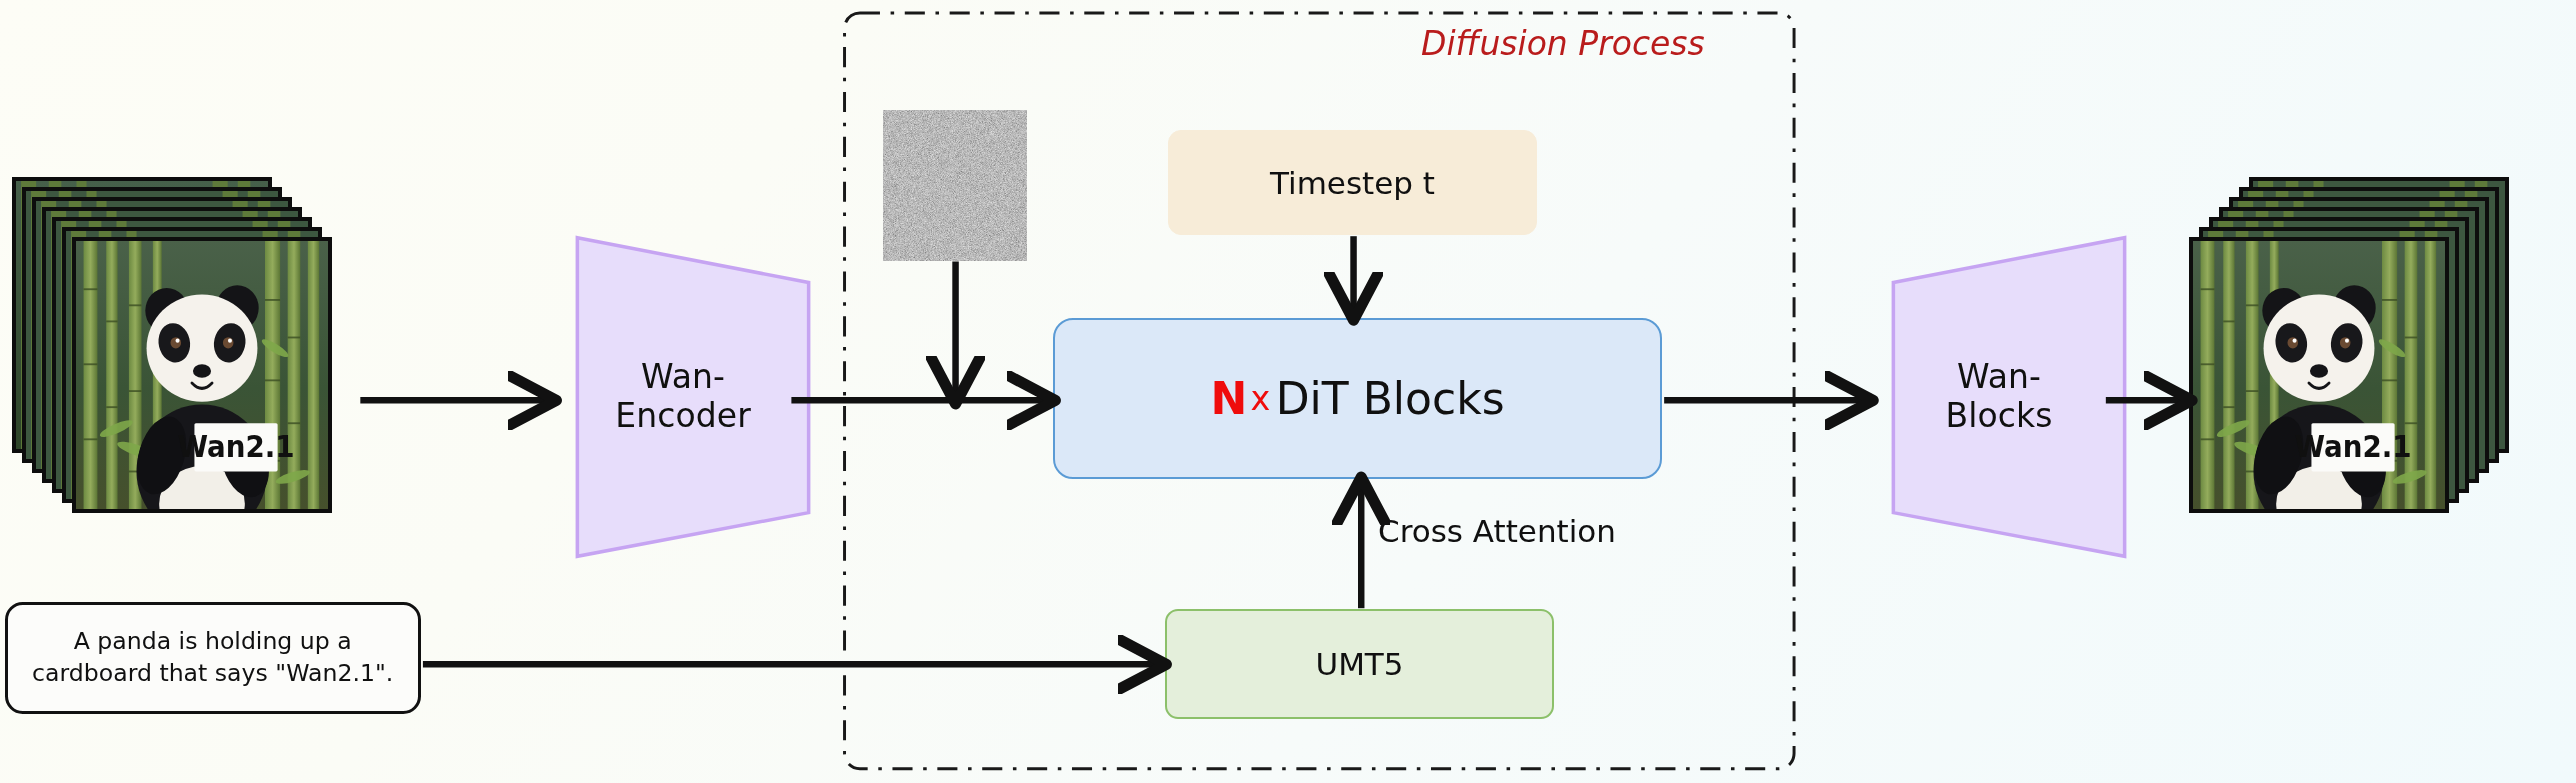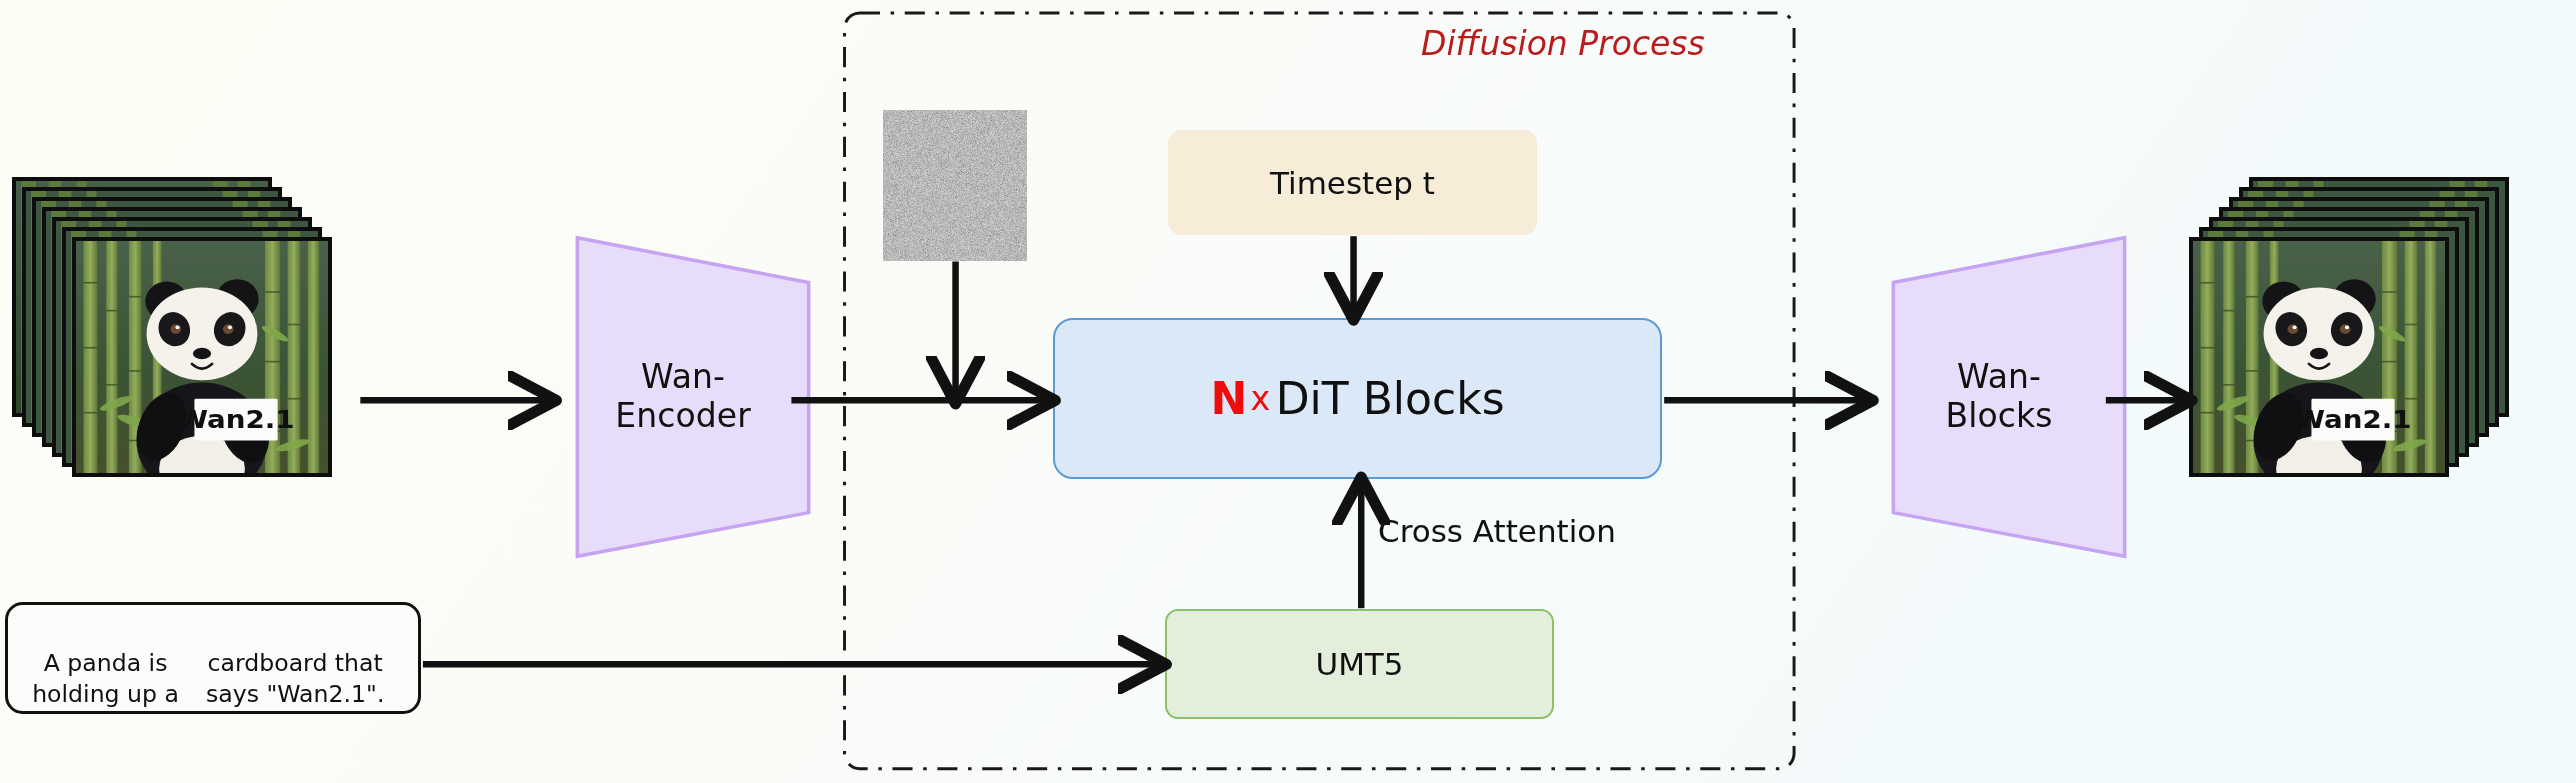--- a/index.html
+++ b/index.html
@@ -7,21 +7,21 @@
     width:2576px;height:783px;overflow:hidden;
     font-family:"DejaVu Sans","Liberation Sans",sans-serif;
     background:linear-gradient(125deg,#fdfdf6 0%,#fbfcf6 28%,#f7fbfa 58%,#f1fafc 100%);
     position:relative;
   }
   .stage{position:absolute;left:0;top:0;width:2576px;height:783px;}
 
   
   .stack{position:absolute;width:331px;height:331px;}
   .stack .sheet{
-    position:absolute;width:260px;height:240px;
+    position:absolute;width:260px;height:276px;
     border:4.1px solid #0d0d0d;background:#2e3a22;
     box-sizing:border-box;overflow:hidden;
   }
   .pandaimg{position:absolute;left:0;top:0;width:100%;height:100%;}
 
   
   .trap{position:absolute;padding-left:20px;}
   .trap svg{display:block;}
   .trap .lbl{
     position:absolute;left:0;right:0;top:50%;transform:translateY(-50%);
@@ -214,21 +214,21 @@
         <circle cx="61.1" cy="37.2" r="0.8" fill="#ffffff"></circle>
         <ellipse cx="50" cy="48.5" rx="3.6" ry="2.5" fill="#141417"></ellipse>
         <path d="M46 53 Q50 57 54 53" stroke="#141417" stroke-width="1.1" fill="none" stroke-linecap="round"></path>
 
         <rect x="47" y="68" width="33" height="18" rx="0.6" fill="#fbfbf9"></rect>
         <text x="63.5" y="80.5" font-family="DejaVu Sans, sans-serif" font-size="11" font-weight="700" fill="#101010" text-anchor="middle">Wan2.1</text>
       </svg>
     </div>
   </div>
 
-  <div class="rbox prompt" style="left:4.7px;top:602px;width:416px;height:112px;flex-direction:row;align-items:flex-end;">
+  <div class="rbox prompt" style="left:4.7px;top:602px;width:416px;height:112px;flex-direction:column;">
     <div>A panda is holding up a</div>
     <div>cardboard that says "Wan2.1".</div>
   </div>
 
   <div class="trap" style="left:555px;top:235px;width:236px;height:324px;">
     <svg width="236" height="324" viewBox="0 0 400 548">
       <polygon points="4,4 396,80 396,470 4,544" fill="#e7ddfb" stroke="#c6a4f2" stroke-width="6"></polygon>
     </svg>
     <div class="lbl">
       <div>Wan-</div>

